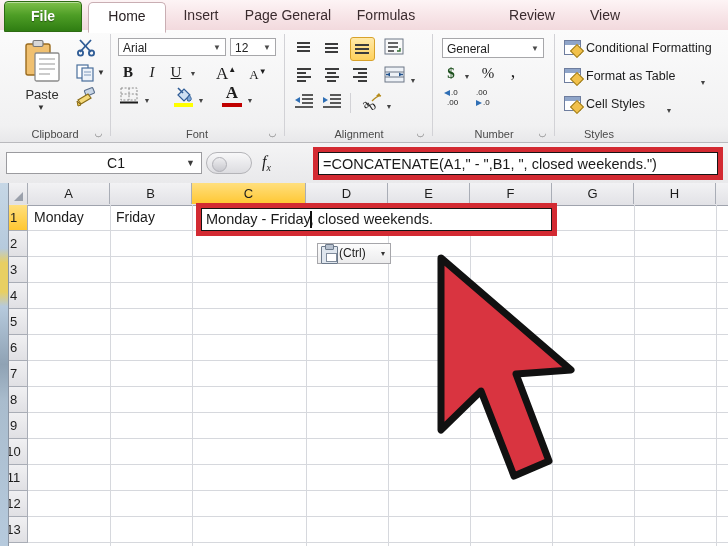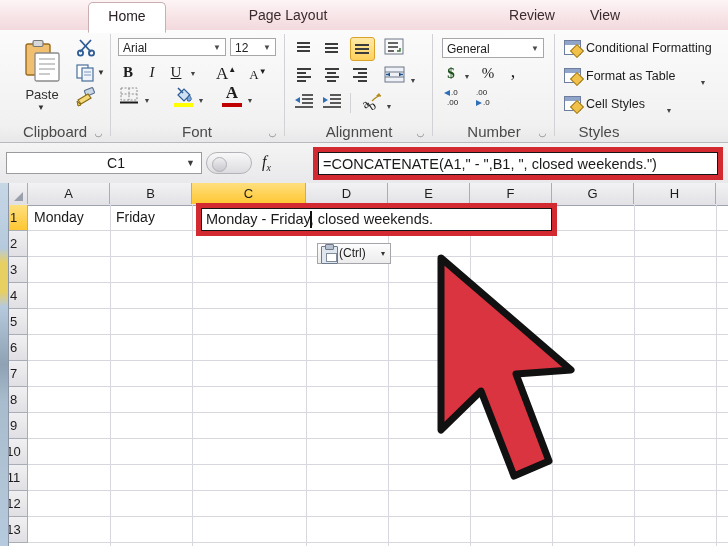--- a/index.html
+++ b/index.html
@@ -80,21 +80,21 @@
     position: absolute;
     top: 4px;
     width: 1px; height: 102px;
     background: #d2d2d6;
   }
   .grp-label {
     position: absolute;
     bottom: 1px;
     width: 100%;
     text-align: center;
-    font-size: 15px;
+    font-size: 11px;
     color: #4a4a4a;
   }
   .dlg {
     position: absolute;
     bottom: 2px;
     width: 11px; height: 11px;
     font-size: 9px; line-height: 11px;
     color: #777; text-align:center;
   }
 
@@ -349,22 +349,25 @@
     width:190px; height:235px;
     z-index:9;
   }
 </style>
 </head>
 <body>
 
 <div id="app">
 
   <div class="tabstrip">
+    <div class="tab file" style="left:4px;width:76px;">File</div>
     <div class="tab active" style="left:88px;width:76px;">Home</div>
-    <div class="tab" style="left:236px;width:104px;">Page Layout</div>
+    <div class="tab" style="left:170px;width:62px;">Insert</div>
+    <div class="tab" style="left:236px;width:104px;">Page General</div>
+    <div class="tab" style="left:344px;width:84px;">Formulas</div>
     <div class="tab" style="left:494px;width:76px;">Review</div>
     <div class="tab" style="left:574px;width:62px;">View</div>
   </div>
 
   <div class="ribbon">
 
     <div class="grp" style="left:0;width:110px;">
       <div class="paste-btn">
 
         <svg width="46" height="46" viewBox="0 0 46 46" style="position:absolute;left:5px;top:2px;">

